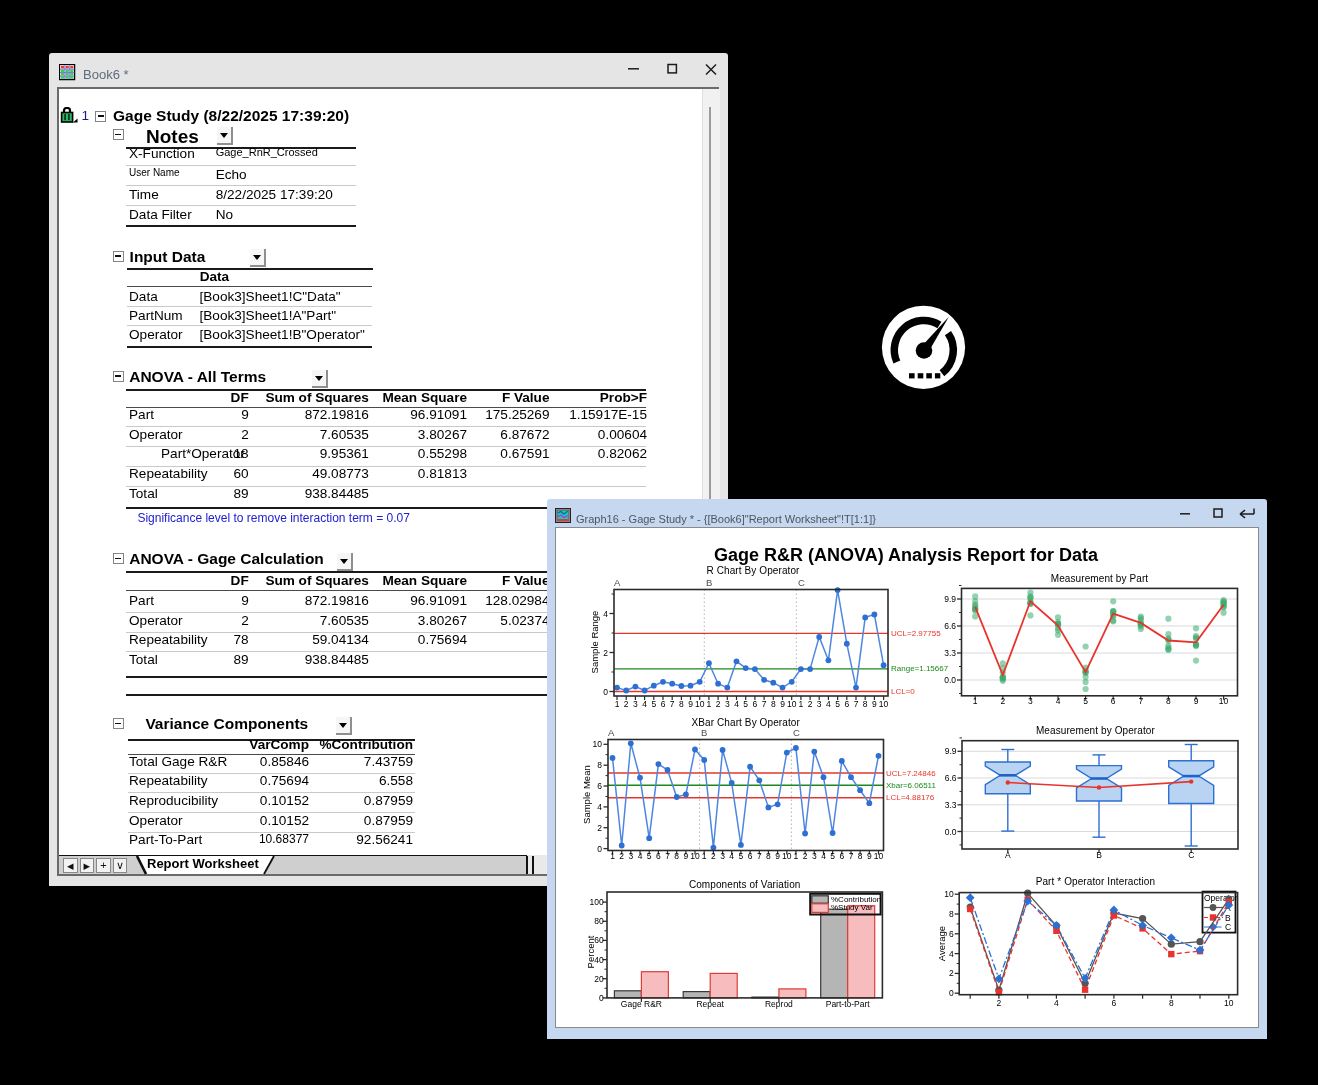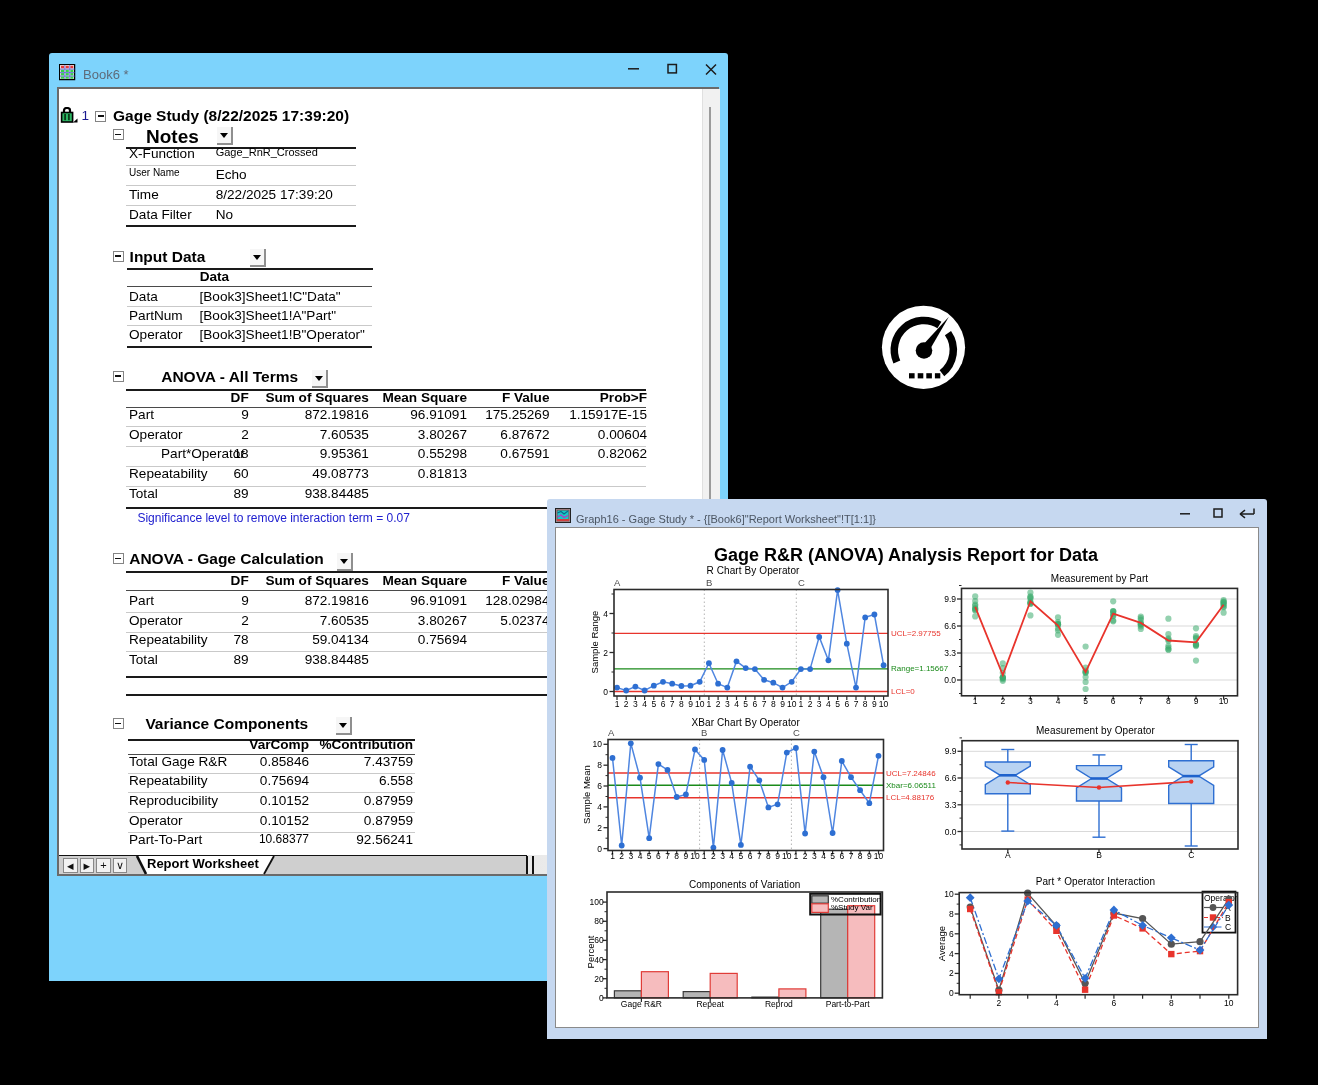--- a/index.html
+++ b/index.html
@@ -12,21 +12,21 @@
 .sep{position:absolute;background:#c9c9c9;height:1px;}
 .hsep{position:absolute;background:#4a4a4a;height:1px;}
 .cbox{position:absolute;width:9px;height:9px;border:1px solid #848484;background:#fff;}
 .cbox:after{content:"";position:absolute;left:1.5px;top:3.5px;width:6px;height:1.6px;background:#111;}
 .dd{position:absolute;width:14px;height:16px;background:#f6f6f6;
   border-right:2.2px solid #8f8f8f;border-bottom:2.2px solid #8f8f8f;}
 .dd i{position:absolute;left:2.6px;top:6px;width:0;height:0;
   border-left:4.5px solid transparent;border-right:4.5px solid transparent;border-top:5.5px solid #000;}
 </style></head>
 <body>
-<div class="abs" style="left:49px;top:53px;width:679px;height:928px;background:#7dd3fc;border-radius:3px 3px 0 0;">
+<div class="abs" style="left:49px;top:53px;width:679px;height:833px;background:#e5e5e5;border-radius:3px 3px 0 0;">
 <svg class="abs" style="left:10px;top:11px" width="17" height="17" viewBox="0 0 18 18">
  <rect x="0.5" y="0.5" width="16" height="16" fill="#fff" stroke="#000" stroke-width="1.4"></rect>
  <rect x="1.5" y="1.5" width="14" height="3.4" fill="#fff"></rect>
  <rect x="2" y="1.8" width="3.4" height="2.8" fill="#e43b3b"></rect>
       <rect x="7" y="1.8" width="3.4" height="2.8" fill="#e43b3b"></rect>
       <rect x="12" y="1.8" width="3.2" height="2.8" fill="#e43b3b"></rect>
  <g fill="#35d24a">
   <rect x="2" y="6" width="3.4" height="2.6"></rect>
         <rect x="7" y="6" width="3.4" height="2.6"></rect>
         <rect x="12" y="6" width="3.2" height="2.6"></rect>
@@ -112,21 +112,21 @@
     <div class="t" style="left:129px;top:290.1px;font-size:13.6px;">Data</div>
     <div class="t" style="left:199.5px;top:290.1px;font-size:13.6px;">[Book3]Sheet1!C"Data"</div>
     <div class="sep" style="left:126.9px;top:306.1px;width:244.70000000000002px;"></div>
     <div class="t" style="left:129px;top:309.1px;font-size:13.6px;">PartNum</div>
     <div class="t" style="left:199.5px;top:309.1px;font-size:13.6px;">[Book3]Sheet1!A"Part"</div>
     <div class="sep" style="left:126.9px;top:325.20000000000005px;width:244.70000000000002px;"></div>
     <div class="t" style="left:129px;top:328.1px;font-size:13.6px;">Operator</div>
     <div class="t" style="left:199.5px;top:328.1px;font-size:13.6px;">[Book3]Sheet1!B"Operator"</div>
     <div class="ln" style="left:126.9px;top:345.6px;width:244.70000000000002px;"></div>
     <div class="cbox" style="left:112.5px;top:370.7px;"></div>
-    <div class="t b" style="left:129.2px;top:368.9px;font-size:15.5px;margin-left:32px;">ANOVA - All Terms</div>
+    <div class="t b" style="left:129.2px;top:368.9px;font-size:15.5px;">ANOVA - All Terms</div>
     <div class="dd" style="left:312px;top:370px;">
       <i></i>
     </div>
     <div class="ln" style="left:125.5px;top:388.8px;width:520.5px;"></div>
     <div class="t ra b" style="left:248.7px;top:390.9px;font-size:13.6px;">DF</div>
     <div class="t ra b" style="left:368.9px;top:390.9px;font-size:13.6px;">Sum of Squares</div>
     <div class="t ra b" style="left:467px;top:390.9px;font-size:13.6px;">Mean Square</div>
     <div class="t ra b" style="left:549.5px;top:390.9px;font-size:13.6px;">F Value</div>
     <div class="t ra b" style="left:647px;top:390.9px;font-size:13.6px;">Prob&gt;F</div>
     <div class="hsep" style="left:125.5px;top:407.4px;width:520.5px;"></div>

